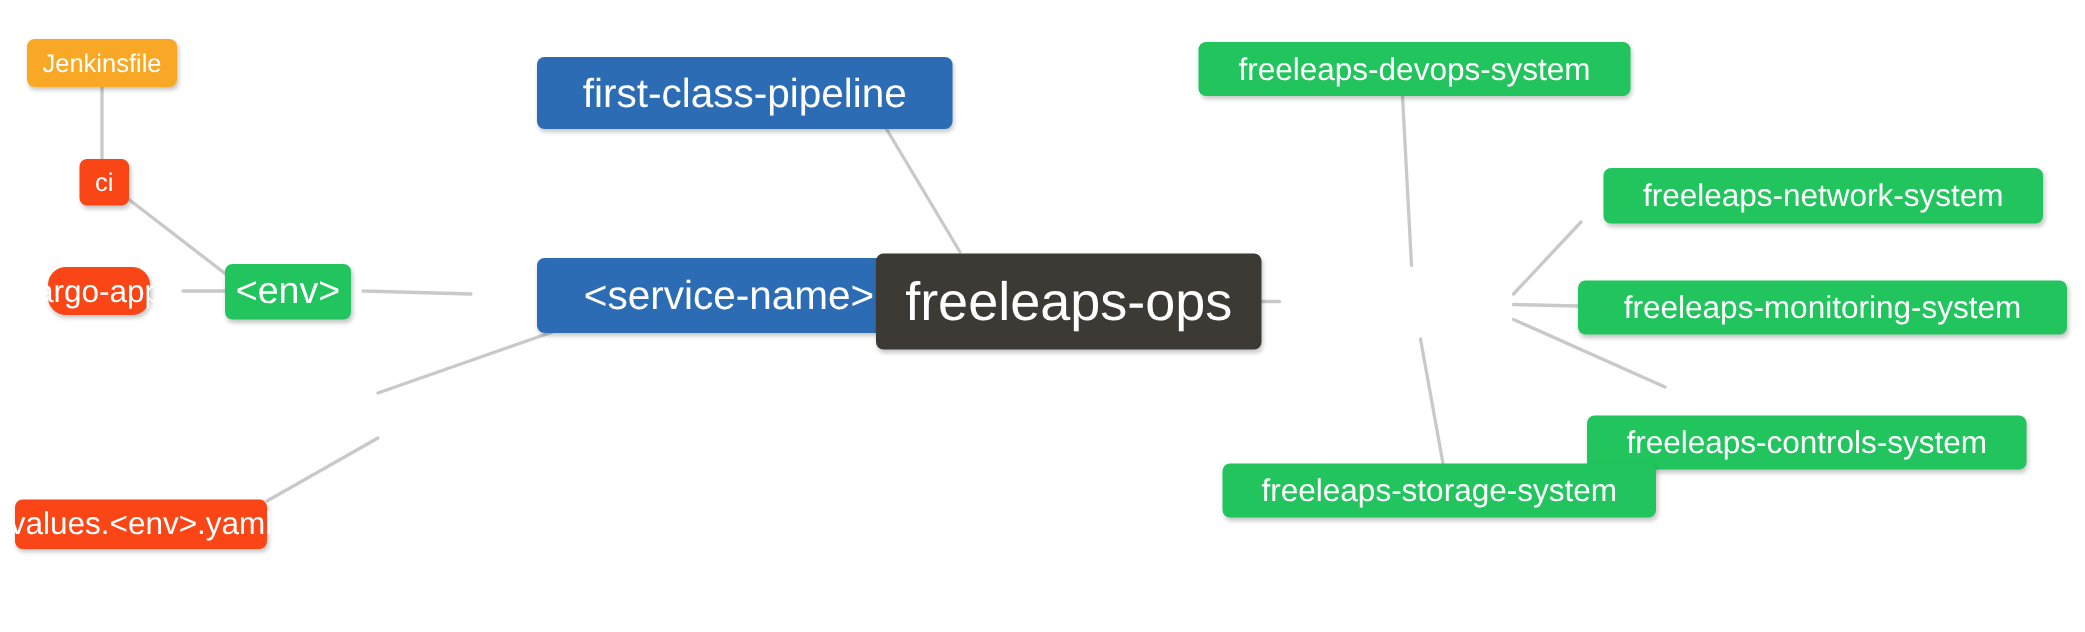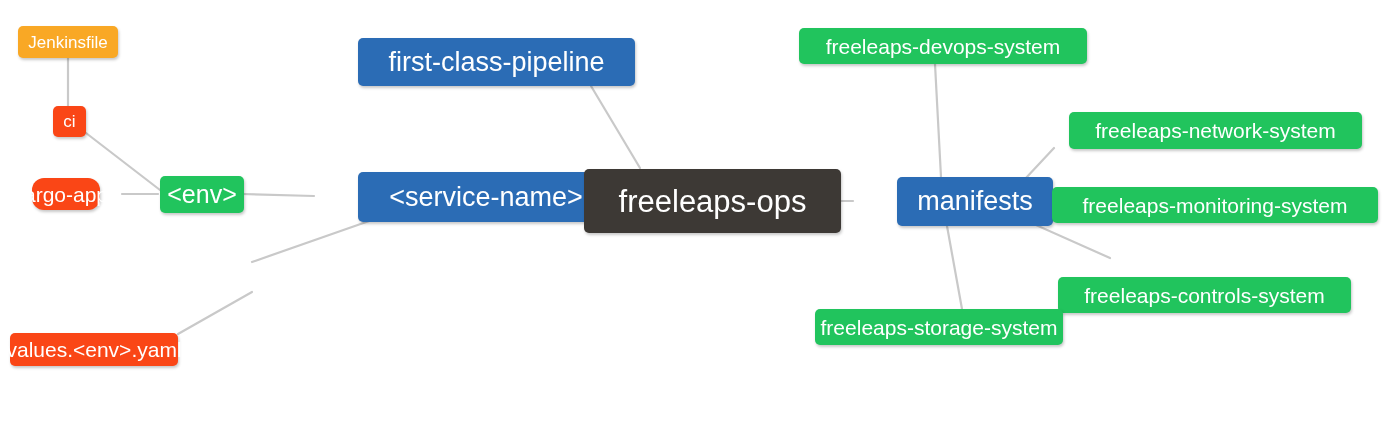--- a/index.html
+++ b/index.html
@@ -44,21 +44,21 @@
   .node-label {
     display: block;
     white-space: nowrap;
   }
   .t-root   { background: #3d3935; }
   .t-blue   { background: #2b6cb5; }
   .t-green  { background: #21c45d; }
   .t-orange { background: #f9a825; }
   .t-red    { background: #fa4616; }
 
-  .sz-root   { font-size: 31px; }
+  .sz-root   { font-size: 36px; }
   .sz-big    { font-size: 27px; margin-left: 44px; }
   .sz-mid    { font-size: 25px; }
   .sz-leaf   { font-size: 21px; }
   .sz-small  { font-size: 17px; }
 </style>
 </head>
 <body>
 
 <div id="canvas">
 
@@ -100,58 +100,55 @@
   </div>
 
   <div class="node t-red sz-small" style="left:53px; top:106px; width:33px; height:31px;">
     <span class="node-label">ci</span>
   </div>
 
   <div class="node t-red sz-leaf" style="left:32px; top:178px; width:68px; height:32px;border-radius:12px;">
     <span class="node-label">argo-app</span>
   </div>
 
-  <div class="node t-green sz-mid" style="left:160px; top:176px; width:84px; height:37px;">
+  <div class="node t-green sz-mid" style="left:150px; top:176px; width:84px; height:37px;">
     <span class="node-label">&lt;env&gt;</span>
   </div>
 
 
   <div class="node t-red sz-leaf" style="left:10px; top:333px; width:168px; height:33px;">
     <span class="node-label">values.&lt;env&gt;.yaml</span>
   </div>
 
   <div class="node t-blue sz-big" style="left:314px; top:38px; width:277px; height:48px;">
     <span class="node-label">first-class-pipeline</span>
   </div>
 
   <div class="node t-blue sz-big" style="left:314px; top:172px; width:256px; height:50px;">
     <span class="node-label">&lt;service-name&gt;</span>
   </div>
 
   <div class="node t-root sz-root" style="left:584px; top:169px; width:257px; height:64px;">
     <span class="node-label">freeleaps-ops</span>
   </div>
 
-  <div class="node t-blue sz-big" style="left:853px; top:177px; width:156px; height:49px;">
-    <span class="node-label">manifests</span>
-  </div>
 
   <div class="node t-green sz-leaf" style="left:799px; top:28px; width:288px; height:36px;">
     <span class="node-label">freeleaps-devops-system</span>
   </div>
 
   <div class="node t-green sz-leaf" style="left:1054px; top:112px; width:293px; height:37px;margin-left:15px;">
     <span class="node-label">freeleaps-network-system</span>
   </div>
 
   <div class="node t-green sz-leaf" style="left:1052px; top:187px; width:326px; height:36px;text-align:right;">
     <span class="node-label">freeleaps-monitoring-system</span>
   </div>
 
   <div class="node t-green sz-leaf" style="left:1058px; top:258px; width:293px; height:36px;margin-top:19px;">
     <span class="node-label">freeleaps-controls-system</span>
   </div>
 
-  <div class="node t-green sz-leaf" style="left:815px; top:309px; width:248px; height:36px;">
+  <div class="node t-green sz-leaf" style="left:815px; top:309px; width:289px; height:36px;">
     <span class="node-label">freeleaps-storage-system</span>
   </div>
 
 </div>
 
 </body></html>

